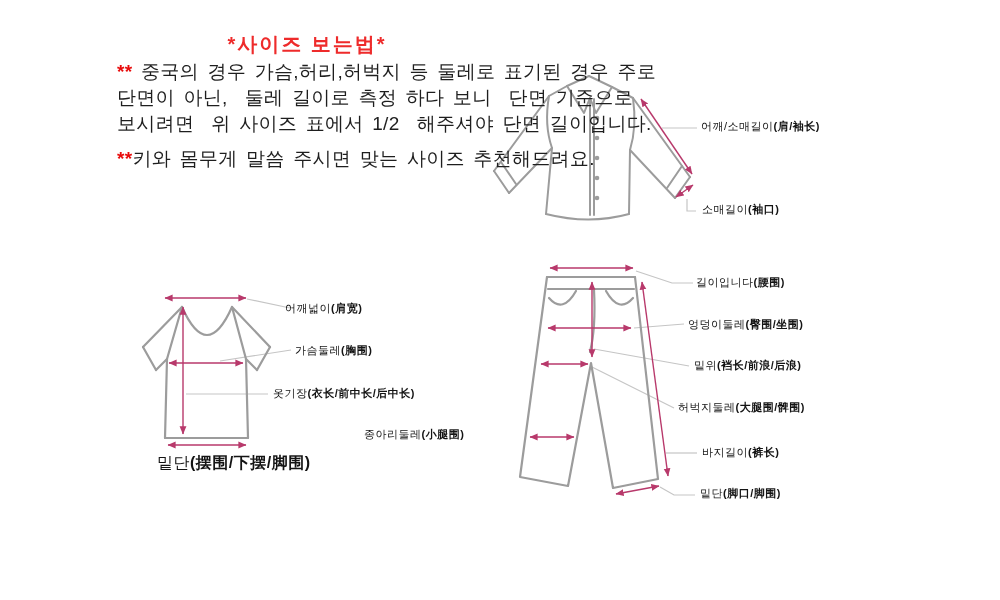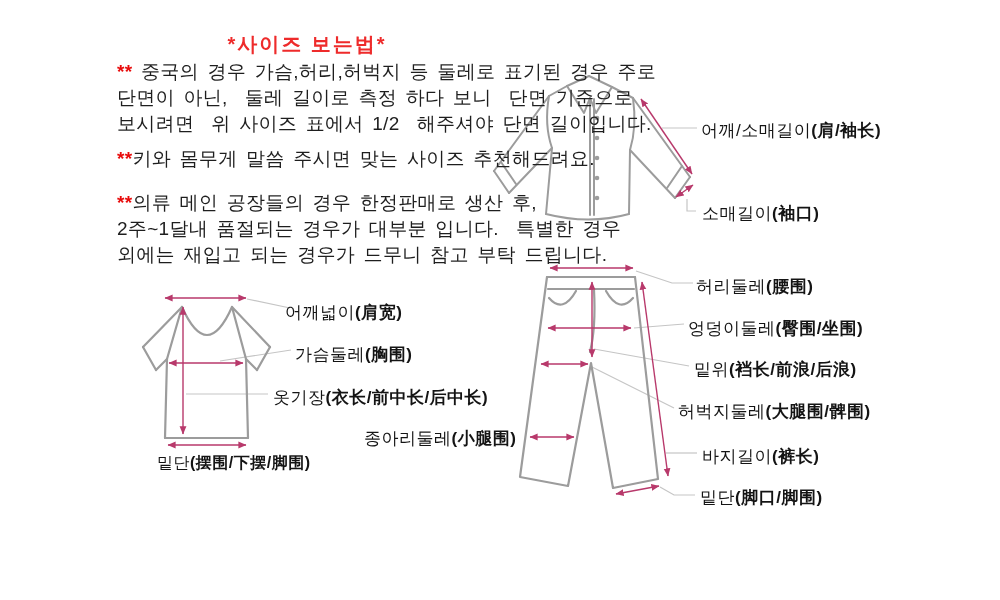--- a/index.html
+++ b/index.html
@@ -4,21 +4,21 @@
 <style>
   html,body{margin:0;padding:0;background:#fff;}
   .canvas{position:relative;width:1000px;height:600px;background:#fff;overflow:hidden;
           font-family:"Liberation Sans","DejaVu Sans",sans-serif;color:#1e1e1e;}
   svg.layer{position:absolute;left:0;top:0;}
   .title{position:absolute;left:157px;top:31px;width:300px;text-align:center;
          font-size:20px;font-weight:bold;color:#ee2b2b;letter-spacing:2px;white-space:pre;}
   .note{position:absolute;font-size:19px;letter-spacing:.3px;word-spacing:3px;}
   .nline{white-space:pre;line-height:26px;}
   .mk{color:#e80c0c;font-weight:bold;}
-  .lbl{position:absolute;font-size:17px;white-space:pre;letter-spacing:.5px;color:#141414;}
+  .lbl{position:absolute;font-size:11px;white-space:pre;letter-spacing:.5px;color:#141414;}
   .lbl .zh{font-weight:bold;}
   .lbl.big{font-size:16px;}
 </style>
 </head>
 <body>
 
 <div class="canvas">
 
   <svg class="layer" width="1000" height="600" viewBox="0 0 1000 600">
     <defs>
@@ -113,35 +113,30 @@
   <div class="note" style="left:117px;top:59px">
     <div class="nline"><span class="mk">**</span><span> 중국의 경우 가슴,허리,허벅지 등 둘레로 표기된 경우 주로</span></div>
     <div class="nline"><span>단면이 아닌,  둘레 길이로 측정 하다 보니  단면 기준으로</span></div>
     <div class="nline"><span>보시려면  위 사이즈 표에서 1/2  해주셔야 단면 길이입니다.</span></div>
   </div>
 
   <div class="note" style="left:117px;top:146px">
     <div class="nline"><span class="mk">**</span><span>키와 몸무게 말씀 주시면 맞는 사이즈 추천해드려요.</span></div>
   </div>
 
-  <div class="note" style="left:117px;top:190px">
-    <div class="nline"><span class="mk">**</span><span>의류 메인 공장들의 경우 한정판매로 생산 후,</span></div>
-    <div class="nline"><span>2주~1달내 품절되는 경우가 대부분 입니다.  특별한 경우</span></div>
-    <div class="nline"><span>외에는 재입고 되는 경우가 드무니 참고 부탁 드립니다.</span></div>
-  </div>
 
   <div class="lbl" style="left:701px;top:119px"><span class="ko">어깨/소매길이</span><span class="zh">(肩/袖长)</span></div>
   <div class="lbl" style="left:702px;top:202px"><span class="ko">소매길이</span><span class="zh">(袖口)</span></div>
 
   <div class="lbl" style="left:285px;top:301px"><span class="ko">어깨넓이</span><span class="zh">(肩宽)</span></div>
   <div class="lbl" style="left:295px;top:343px"><span class="ko">가슴둘레</span><span class="zh">(胸围)</span></div>
   <div class="lbl" style="left:273px;top:386px"><span class="ko">옷기장</span><span class="zh">(衣长/前中长/后中长)</span></div>
   <div class="lbl big" style="left:157px;top:453px"><span class="ko">밑단</span><span class="zh">(摆围/下摆/脚围)</span></div>
 
   <div class="lbl" style="left:364px;top:427px"><span class="ko">종아리둘레</span><span class="zh">(小腿围)</span></div>
-  <div class="lbl" style="left:696px;top:275px"><span class="ko">허리둘레</span><span class="zh">(腰围)</span></div>
+  <div class="lbl" style="left:696px;top:275px"><span class="ko">길이입니다</span><span class="zh">(腰围)</span></div>
   <div class="lbl" style="left:688px;top:317px"><span class="ko">엉덩이둘레</span><span class="zh">(臀围/坐围)</span></div>
   <div class="lbl" style="left:694px;top:358px"><span class="ko">밑위</span><span class="zh">(裆长/前浪/后浪)</span></div>
   <div class="lbl" style="left:678px;top:400px"><span class="ko">허벅지둘레</span><span class="zh">(大腿围/髀围)</span></div>
   <div class="lbl" style="left:702px;top:445px"><span class="ko">바지길이</span><span class="zh">(裤长)</span></div>
   <div class="lbl" style="left:700px;top:486px"><span class="ko">밑단</span><span class="zh">(脚口/脚围)</span></div>
 
 </div>
 
 </body></html>

